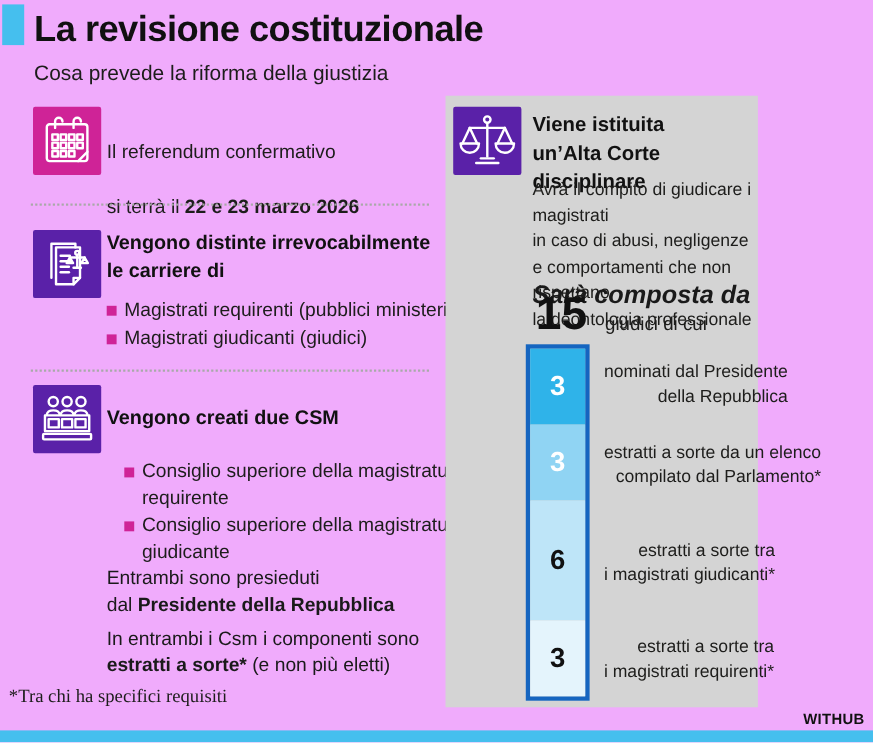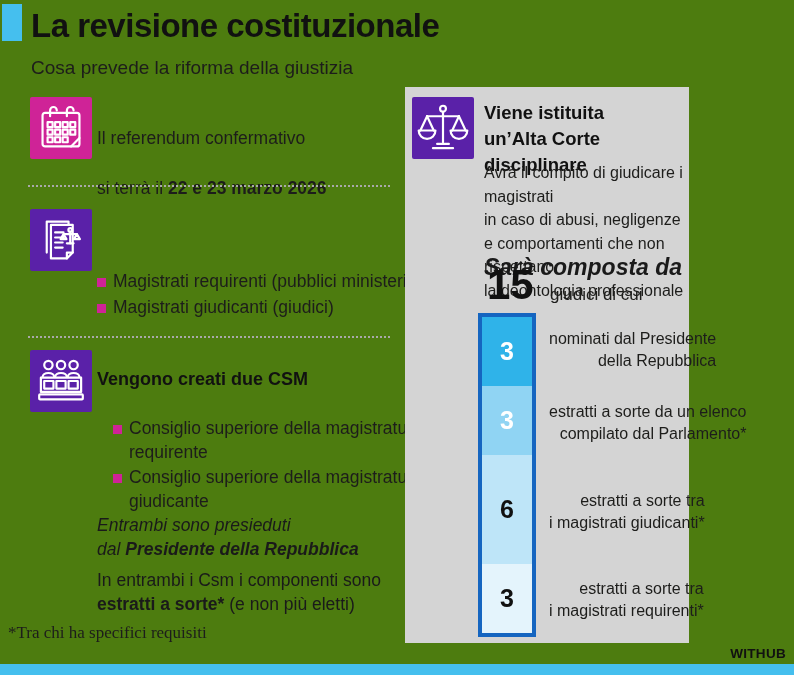--- a/index.html
+++ b/index.html
@@ -1,18 +1,18 @@
 <!DOCTYPE html>
 <html><head>
 <meta charset="utf-8">
 <style>
   * { margin:0; padding:0; box-sizing:border-box; }
   html,body { background:#ffffff; }
   body { font-family:"Liberation Sans", sans-serif; color:#1a1a1a; }
-  #page { position:relative; width:794px; height:675px; background:#4d7c0f; overflow:hidden; }
+  #page { position:relative; width:794px; height:675px; background:#f0abfc; overflow:hidden; }
 
   .abs { position:absolute; }
 
   .accent-top { left:2px; top:4px; width:20px; height:37px; }
   .title { left:31px; top:7px; font-size:33px; font-weight:bold; letter-spacing:-0.5px; color:#111; }
   .subtitle { left:31px; top:57px; font-size:19px; color:#1d1d1b; }
 
   .icon-box { width:62px; height:62px; border-radius:2px; display:flex; align-items:center; justify-content:center; }
   .icon-box svg { width:52px; height:52px; }
   .icon-stroke { fill:none; stroke:#ffffff; stroke-width:2.6; stroke-linecap:round; stroke-linejoin:round; }
@@ -30,21 +30,21 @@
   .sec1-icon { left:30px; top:97px; }
   .sec1-text { left:97px; top:101px; }
   .div1 { top:185px; }
   .sec2-icon { left:30px; top:209px; }
   .sec2-heading { left:97px; top:207px; }
   .sec2-bullets { left:97px; top:270px; }
   .div2 { top:336px; }
   .sec3-icon { left:30px; top:350px; }
   .sec3-heading { left:97px; top:366px; }
   .sec3-bullets { left:113px; top:417px; }
-  .sec3-para1 { left:97px; top:513px; font-size:17.5px; line-height:24px;font-style:italic; }
+  .sec3-para1 { left:97px; top:513px; font-size:17.5px; line-height:24px; }
   .sec3-para2 { left:97px; top:568px; font-size:17.5px; line-height:24px; }
   .footnote { left:8px; top:623px; font-size:17px; color:#1d1d1b;font-family:Liberation Serif, serif; }
 
   .panel { left:405px; top:87px; width:284px; height:556px; background:#d4d4d4; }
   .panel-icon { left:7px; top:10px; }
   .panel-heading { left:79px; top:13px; font-size:18.5px; }
   .panel-body { left:79px; top:74px; font-size:16px; line-height:23.5px; white-space:pre-line; color:#1d1d1b; }
   .composed { left:79px; top:167px; font-size:23px; font-weight:bold; font-style:italic; }
   .total-number { left:82px; top:176px; font-size:42px; font-weight:bold; line-height:44px; color:#111; }
   .total-caption { left:145px; top:198px; font-size:17px; color:#1d1d1b;text-align:center; }
@@ -107,20 +107,22 @@
           <path d="M24 40 h9"></path>
         <circle cx="42" cy="19" r="2.2"></circle>
         <path d="M42 21 V35"></path>
           <path d="M34 24 H50"></path>
         <path d="M34 24 l-3.5 6 h7 z"></path>
           <path d="M50 24 l-3.5 6 h7 z"></path>
         <path d="M38 35 h8"></path>
       </g>
     </svg>
   </div>
+  <div class="abs heading sec2-heading">Vengono distinte irrevocabilmente
+le carriere di</div>
   <div class="abs sec2-bullets">
     <div class="bullet-row">
       <span class="bullet-sq" style="background: rgb(207, 35, 151);"></span>
       <span class="bullet-txt">Magistrati requirenti (pubblici ministeri)</span>
     </div>
     <div class="bullet-row">
       <span class="bullet-sq" style="background: rgb(207, 35, 151);"></span>
       <span class="bullet-txt">Magistrati giudicanti (giudici)</span>
     </div>
   </div>

